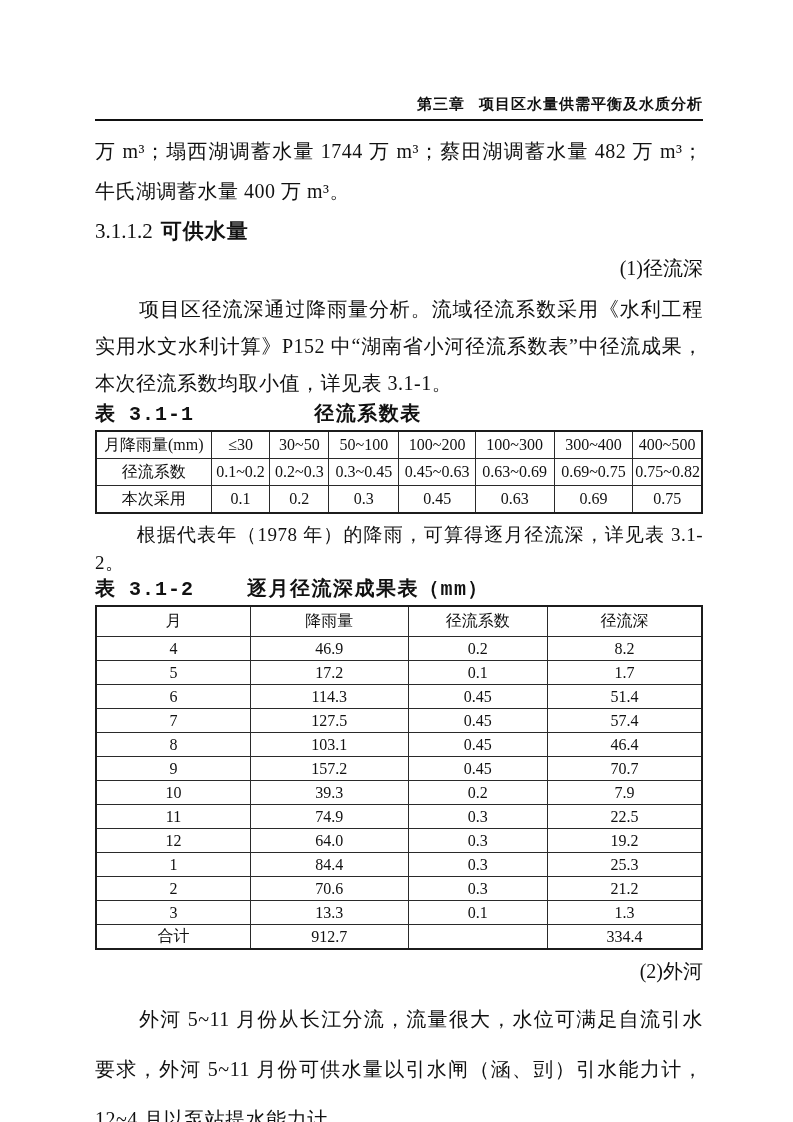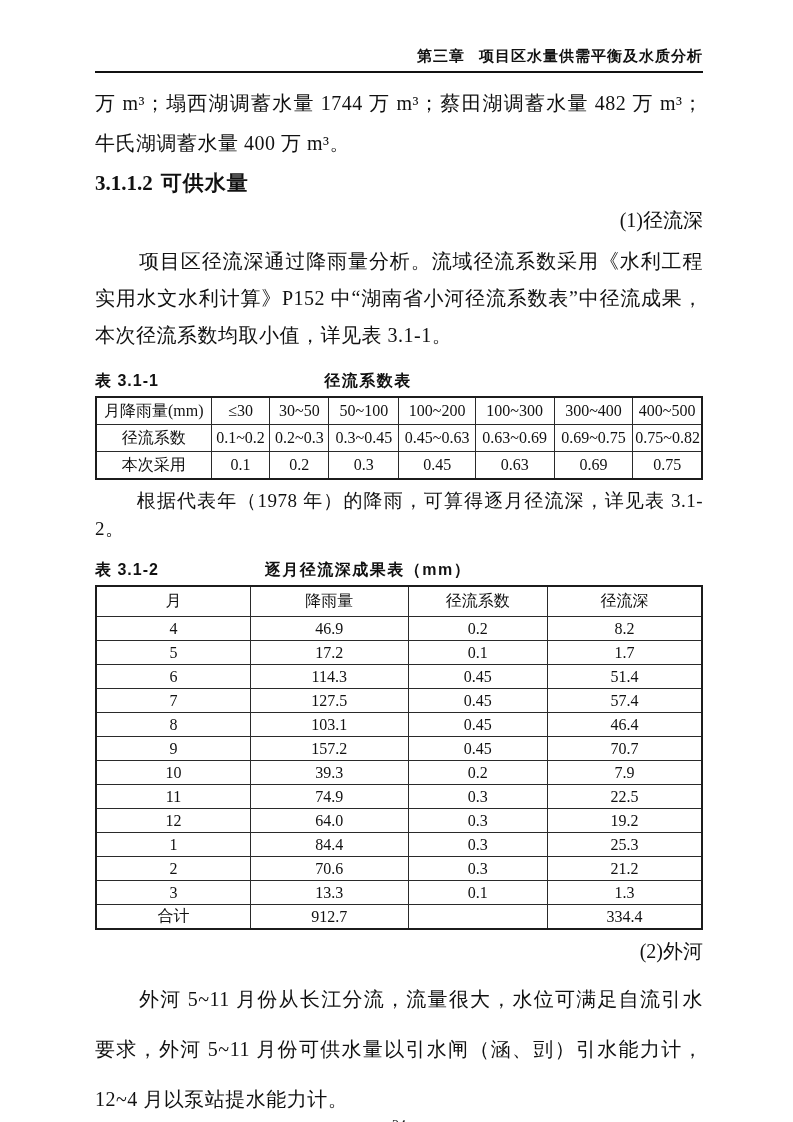--- a/index.html
+++ b/index.html
@@ -18,20 +18,21 @@
   .header {
     padding-top: 46px;
     padding-bottom: 5px;
     border-bottom: 2px solid #111;
     text-align: right;
     font-family: "Liberation Sans", "DejaVu Sans", sans-serif;
     font-weight: bold;
     font-size: 15px;
     line-height: 20px;
     letter-spacing: 1px;
+    margin-top: 48px;
   }
   .header .chap { margin-right: 14px; }
   
   p { margin: 0; text-align: right; }
   .body {
     font-size: 20px;
     line-height: 40px;
     text-align: justify;
     text-justify: inter-ideograph;
     letter-spacing: 0.5px;
@@ -42,43 +43,43 @@
   .para3 { margin-top: 7px; line-height: 28px; font-size: 19px; }
   .para4 { margin-top: 8px; line-height: 50px; }
   
   .sec-heading {
     margin-top: 6px;
     font-size: 21px;
     line-height: 28px;
   }
   .sec-heading .hnum {
     font-family: "Liberation Serif", "DejaVu Serif", serif;
-    font-weight: bold;
+    font-weight: normal;
     margin-right: 8px;
   }
   .sec-heading .htxt {
     font-family: "Liberation Sans", "DejaVu Sans", sans-serif;
     font-weight: bold;
     letter-spacing: 1px;
   }
   .item {
     margin-top: 8px;
     font-size: 20px;
     line-height: 30px;
     text-indent: 2.1em;
   }
   .item2 { margin-top: 6px; }
   
   .caption {
     position: relative;
-    margin-top: 16px;
+    margin-top: 2px;
     height: 22px;
-    font-family: Liberation Sans, sans-serif;
+    font-family: Liberation Mono, monospace;
     font-weight: bold;
-    font-size: 16px;
+    font-size: 20px;
     line-height: 22px;
   }
   .cap-label { position: absolute; left: 0; letter-spacing: 1px; }
   .cap-title {
     position: absolute; left: 273px;
     transform: translateX(-50%);
     white-space: nowrap;
     letter-spacing: 1.5px;
   }
   

